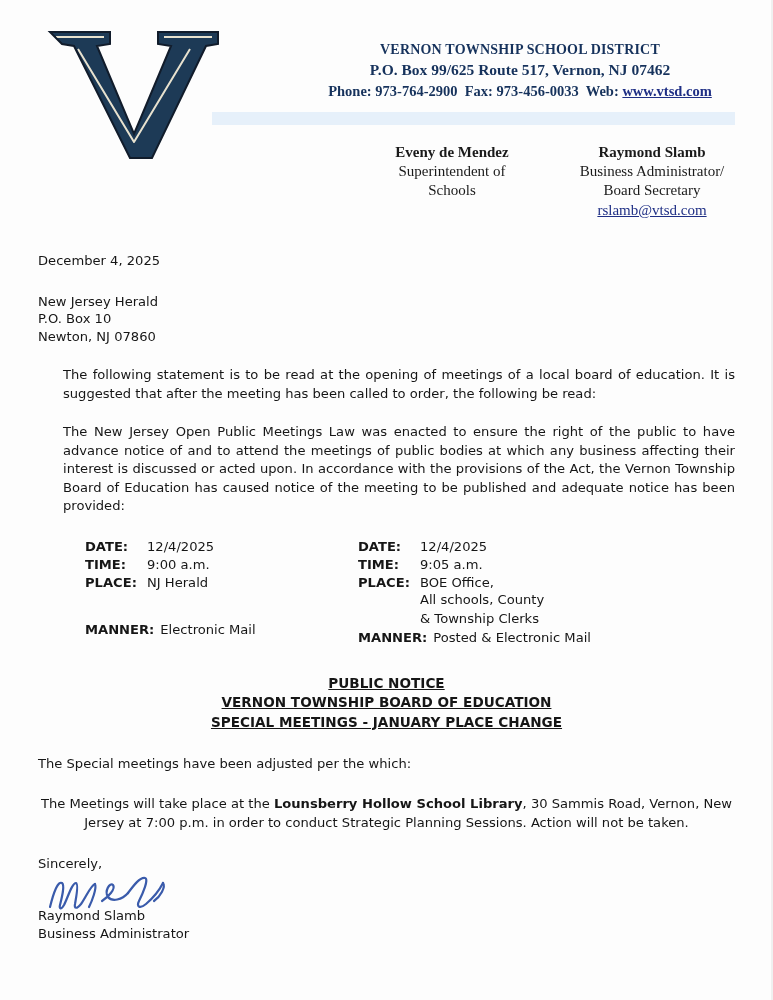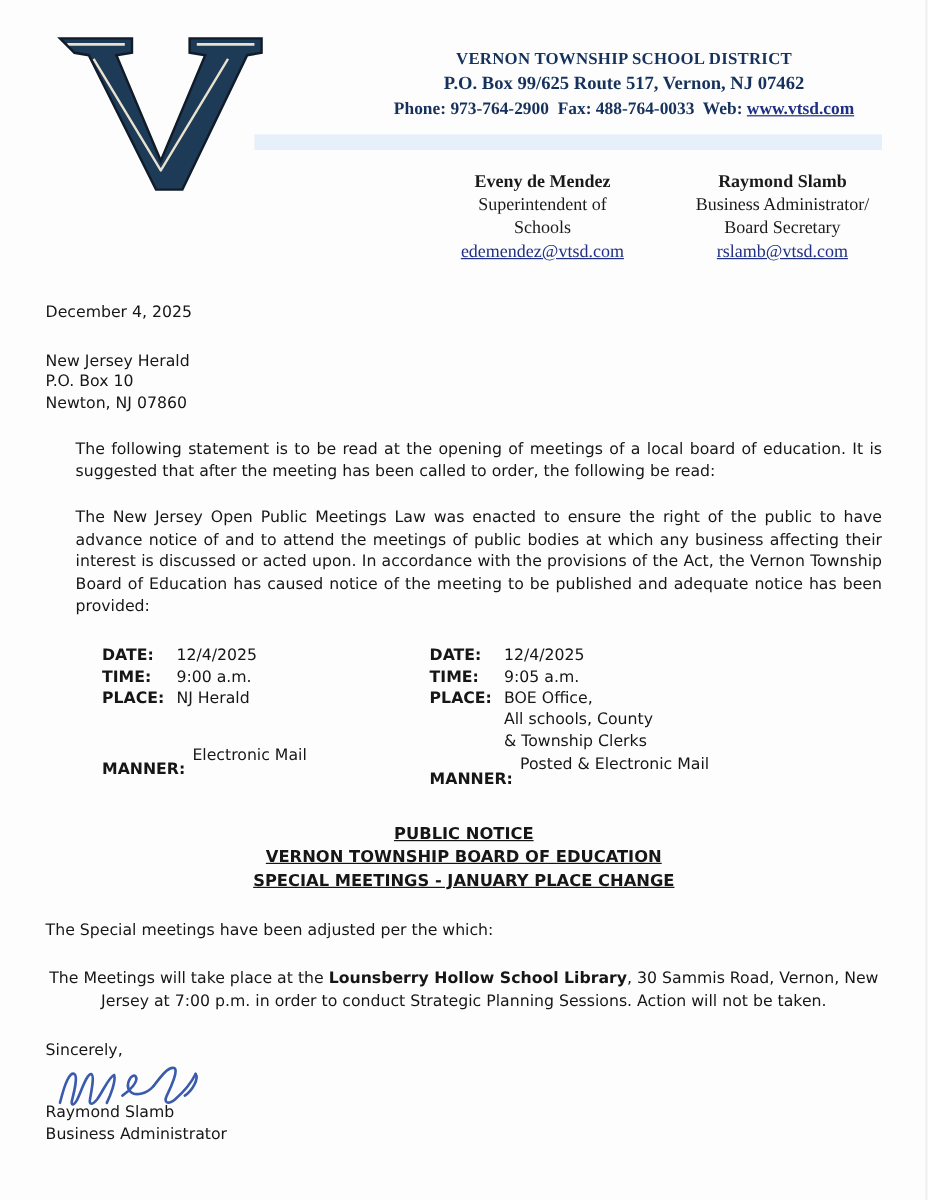--- a/index.html
+++ b/index.html
@@ -140,25 +140,25 @@
   .nlabel {
     font-weight: bold;
     white-space: nowrap;
   }
   .nlabel.w1 { width: 62px; }
   .nvalue { white-space: nowrap; text-align: right; }
   .ncont { padding-left: 62px; }
   .manner-row { display: flex; }
   .manner-left  { margin-top: 30px; }
   .manner-right { margin-top: 0px; }
-  .manner-row .nlabel { width: auto; padding-right: 6px; margin-top: 12px; }
+  .manner-row .nlabel { width: auto; padding-right: 6px; }
 
   
   .notice-heading {
-    margin-top: 44px;
+    margin-top: 32px;
     text-align: center;
     font-weight: bold;
     font-size: 13.6px;
     line-height: 1.42;
   }
   .notice-heading span {
     text-decoration: underline;
   }
 
   .lead-in { margin-top: 23px; }
@@ -216,34 +216,33 @@
       </svg>
     </div>
 
     <div class="lh-text">
       <div class="district-name">VERNON TOWNSHIP SCHOOL DISTRICT</div>
       <div class="address-line">P.O. Box 99/625 Route 517, Vernon, NJ  07462</div>
       <div class="contact-line">
         <span>Phone:</span>
         <span>973-764-2900</span>&nbsp;
         <span>Fax:</span>
-        <span>488-764-0033</span>&nbsp;
+        <span>973-456-0033</span>&nbsp;
         <span>Web:</span>
         <span class="weblink">www.vtsd.com</span>
       </div>
     </div>
 
     <div class="rule-band"></div>
 
     <div class="officers">
       <div class="officer">
         <div class="oname">Eveny de Mendez</div>
         <div>Superintendent of</div>
         <div>Schools</div>
-        <div class="omail">edemendez@vtsd.com</div>
       </div>
       <div class="officer">
         <div class="oname">Raymond Slamb</div>
         <div>Business Administrator/</div>
         <div>Board Secretary</div>
         <div class="omail">rslamb@vtsd.com</div>
       </div>
     </div>
   </div>
 

